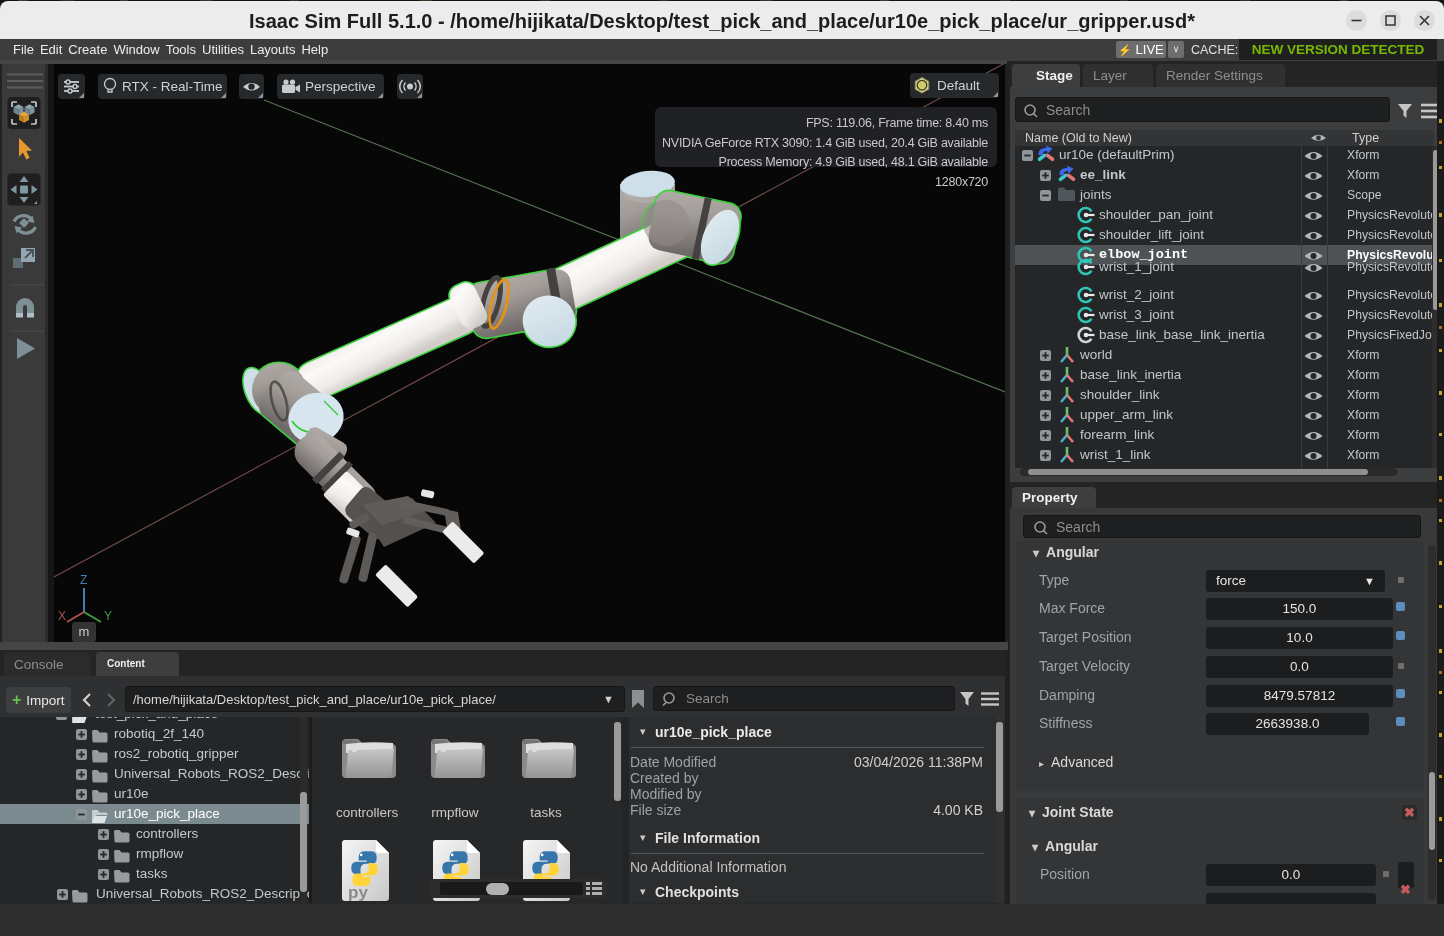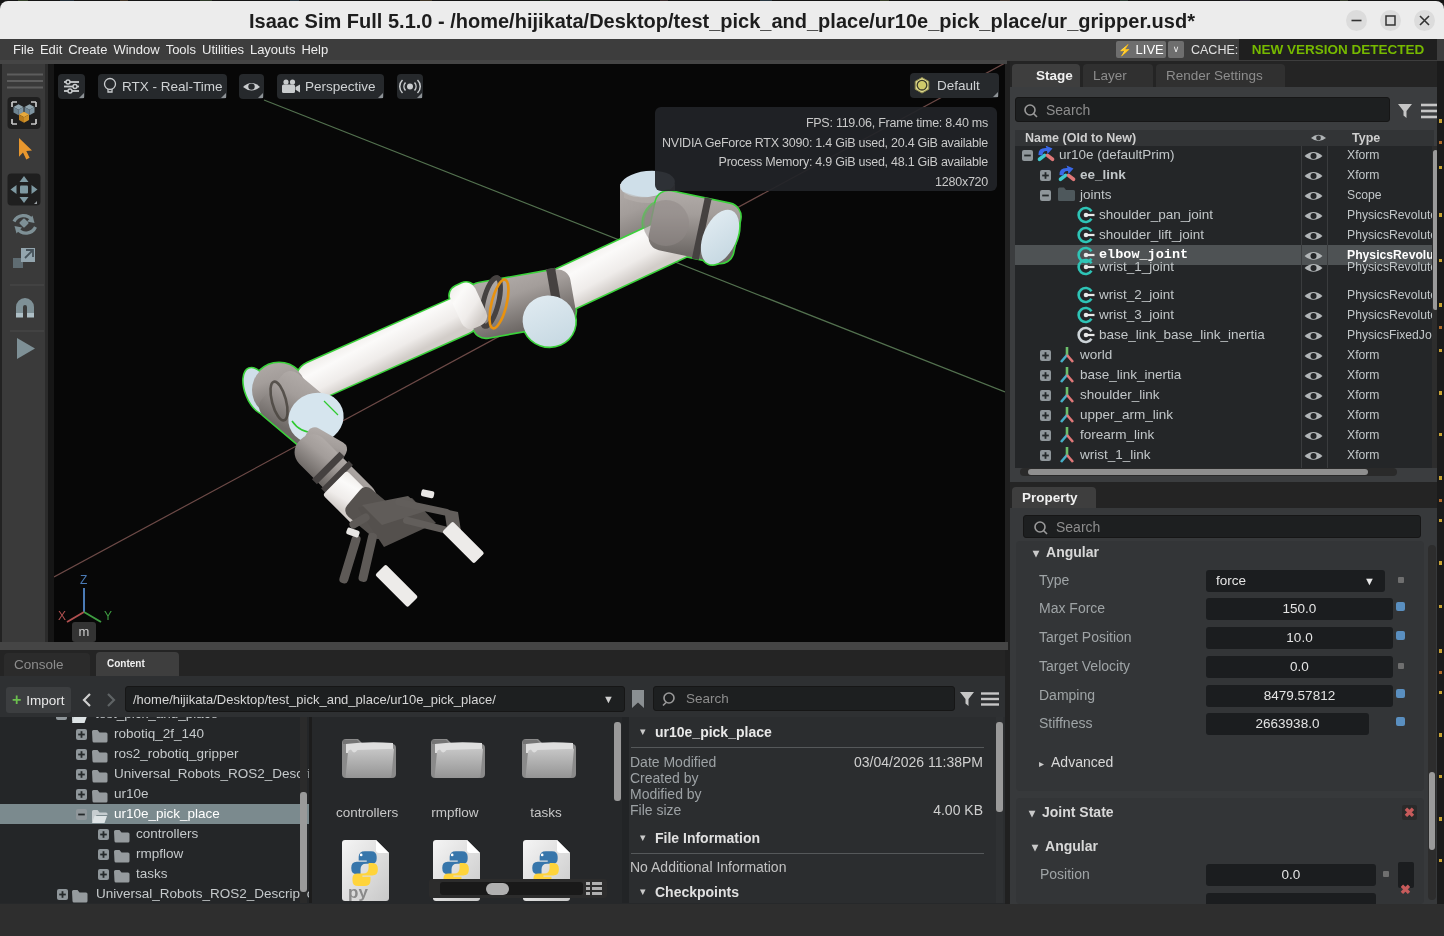--- a/index.html
+++ b/index.html
@@ -23,21 +23,21 @@
   #newver { position:absolute; left:1239px; top:0px; width:198px; height:21px; background:#1f1f1f;
     color:#76b900; font-size:13.5px; font-weight:bold; text-align:center; line-height:21px; }
   
   #lefttb { position:absolute; left:0; top:61px; width:54px; height:585px; background:#3a3a3a; }
   
   #viewport { position:absolute; left:54px; top:61px; width:951px; height:584px; background:#070707; overflow:hidden; }
   .vpbtn { position:absolute; top:13px; height:25px; background:#26292c; border-radius:4px;
     color:#cfd2d4; font-size:13.5px; line-height:25px; }
   .notch { position:absolute; right:1px; bottom:1px; width:0; height:0;
     border-left:5px solid transparent; border-bottom:5px solid #8d9296; }
-  #fpsbox { position:absolute; left:601px; top:46px; width:342px; height:84px;
+  #fpsbox { position:absolute; left:601px; top:46px; width:342px; height:60px;
     background:rgba(33,36,40,0.93); border-radius:6px; color:#c9c9c9; font-size:12.5px;
     text-align:right; padding:7px 9px 0 0; line-height:19.5px; white-space:nowrap; letter-spacing:-0.25px; }
   
   #rightpanel { position:absolute; left:1010px; top:61px; width:434px; height:843px; background:#2a2a2a; }
   
   #bottompanel { position:absolute; left:0; top:650px; width:1008px; height:254px; background:#26282a; }
   #bottomstrip { position:absolute; left:0; top:904px; width:1444px; height:32px; background:#2e2e2e; }
   .tab-active { background:#3e3e3e; border-radius:4px 4px 0 0; color:#f0f0f0; font-weight:bold; }
   .tab-idle { background:#303030; border-radius:4px 4px 0 0; color:#8d8d8d; }
   .searchbox { background:#1d1f20; border-radius:3px; border:1px solid #161616; }
@@ -357,21 +357,21 @@
       <path d="M3 3 h14 l-5.5 7 v7 l-3 -2.5 v-4.5 z" fill="#c6c6c6"></path>
     </svg>
   <svg width="20" height="20" style="position:absolute;left:410px;top:40px;">
       <g stroke="#c6c6c6" stroke-width="2.6">
         <line x1="1" y1="4" x2="19" y2="4"></line>
         <line x1="1" y1="10" x2="19" y2="10"></line>
         <line x1="1" y1="16" x2="19" y2="16"></line>
       </g>
     </svg>
 
-  <div style="position:absolute;left:5px;top:69px;width:419px;height:16px;background:#323436;color:#cfcfcf;font-size:12.5px;font-weight:bold;">
+  <div style="position:absolute;left:5px;top:69px;width:419px;height:16px;background:#323436;color:#cfcfcf;font-size:12.5px;font-weight:normal;">
     <span style="position:absolute;left:10px;top:1px;">Name (Old to New)</span>
     <svg width="17" height="12" style="position:absolute;left:295px;top:2px;">
         <path d="M1 6 q7.5 -6.5 15 0 q-7.5 6 -15 0 z" fill="#b0b4b6"></path>
         <circle cx="8.5" cy="6" r="2.4" fill="#323436"></circle>
       </svg>
     <span style="position:absolute;left:337px;top:1px;">Type</span>
   </div>
 
   <div id="stagetree" style="position:absolute;left:5px;top:85px;width:419px;height:322px;background:#242628;overflow:hidden;">
     <svg width="0" height="0">

